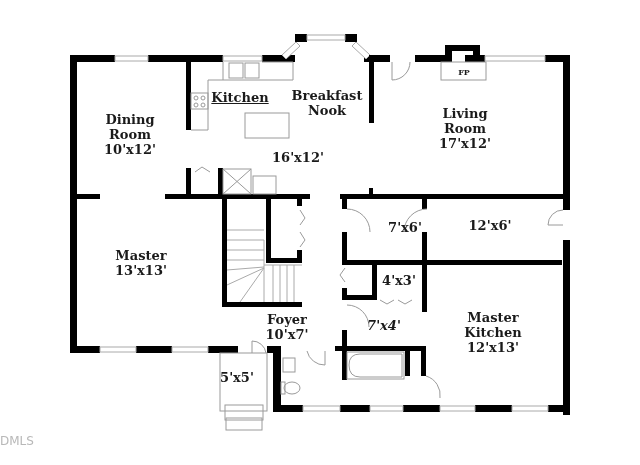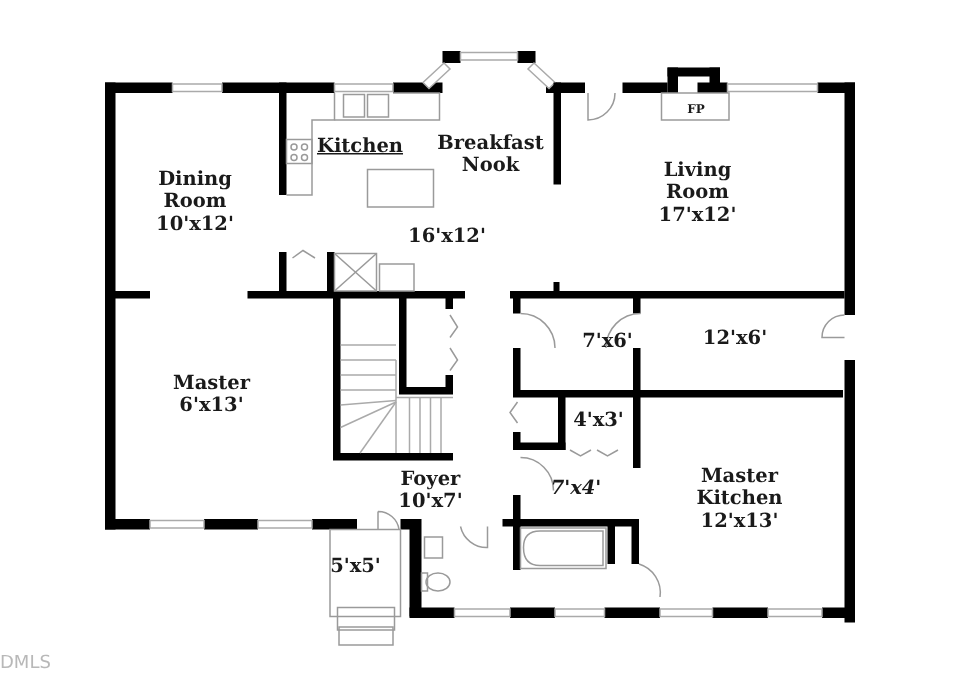--- a/index.html
+++ b/index.html
@@ -187,21 +187,21 @@
 <div class="lbl" style="left:465px; top:106px;">
   <span>Living</span>
   <span>Room</span>
   <span>17'x12'</span>
 </div>
 <div class="lbl small" style="left:464px; top:67px;">
   <span>FP</span>
 </div>
 <div class="lbl" style="left:141px; top:248px;">
   <span>Master</span>
-  <span>6'x13'</span>
+  <span>13'x13'</span>
 </div>
 <div class="lbl" style="left:384px; top:220px;margin-left:21px;">
   <span>7'x6'</span>
 </div>
 <div class="lbl" style="left:490px; top:218px;">
   <span>12'x6'</span>
 </div>
 <div class="lbl" style="left:399px; top:273px;">
   <span>4'x3'</span>
 </div>

